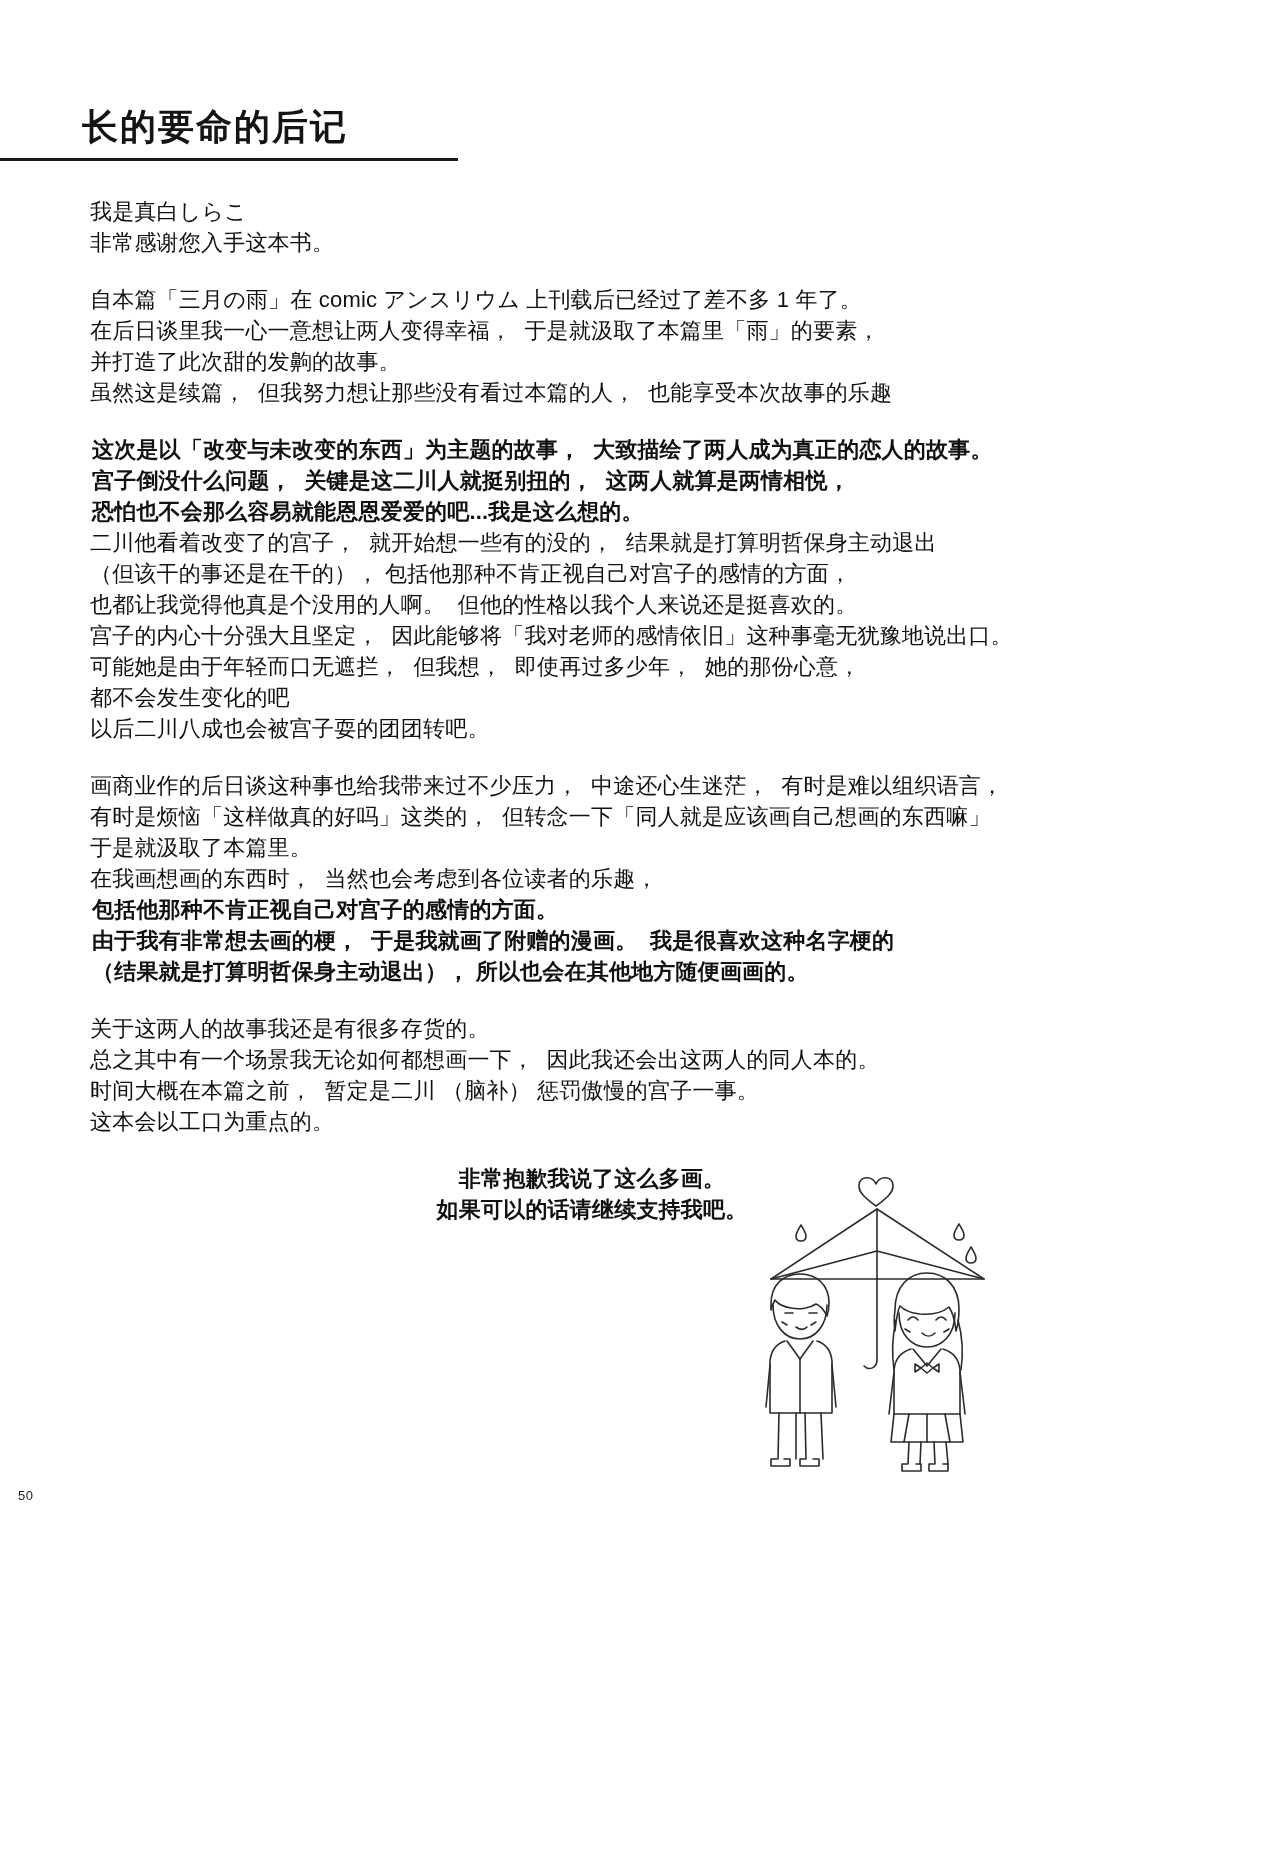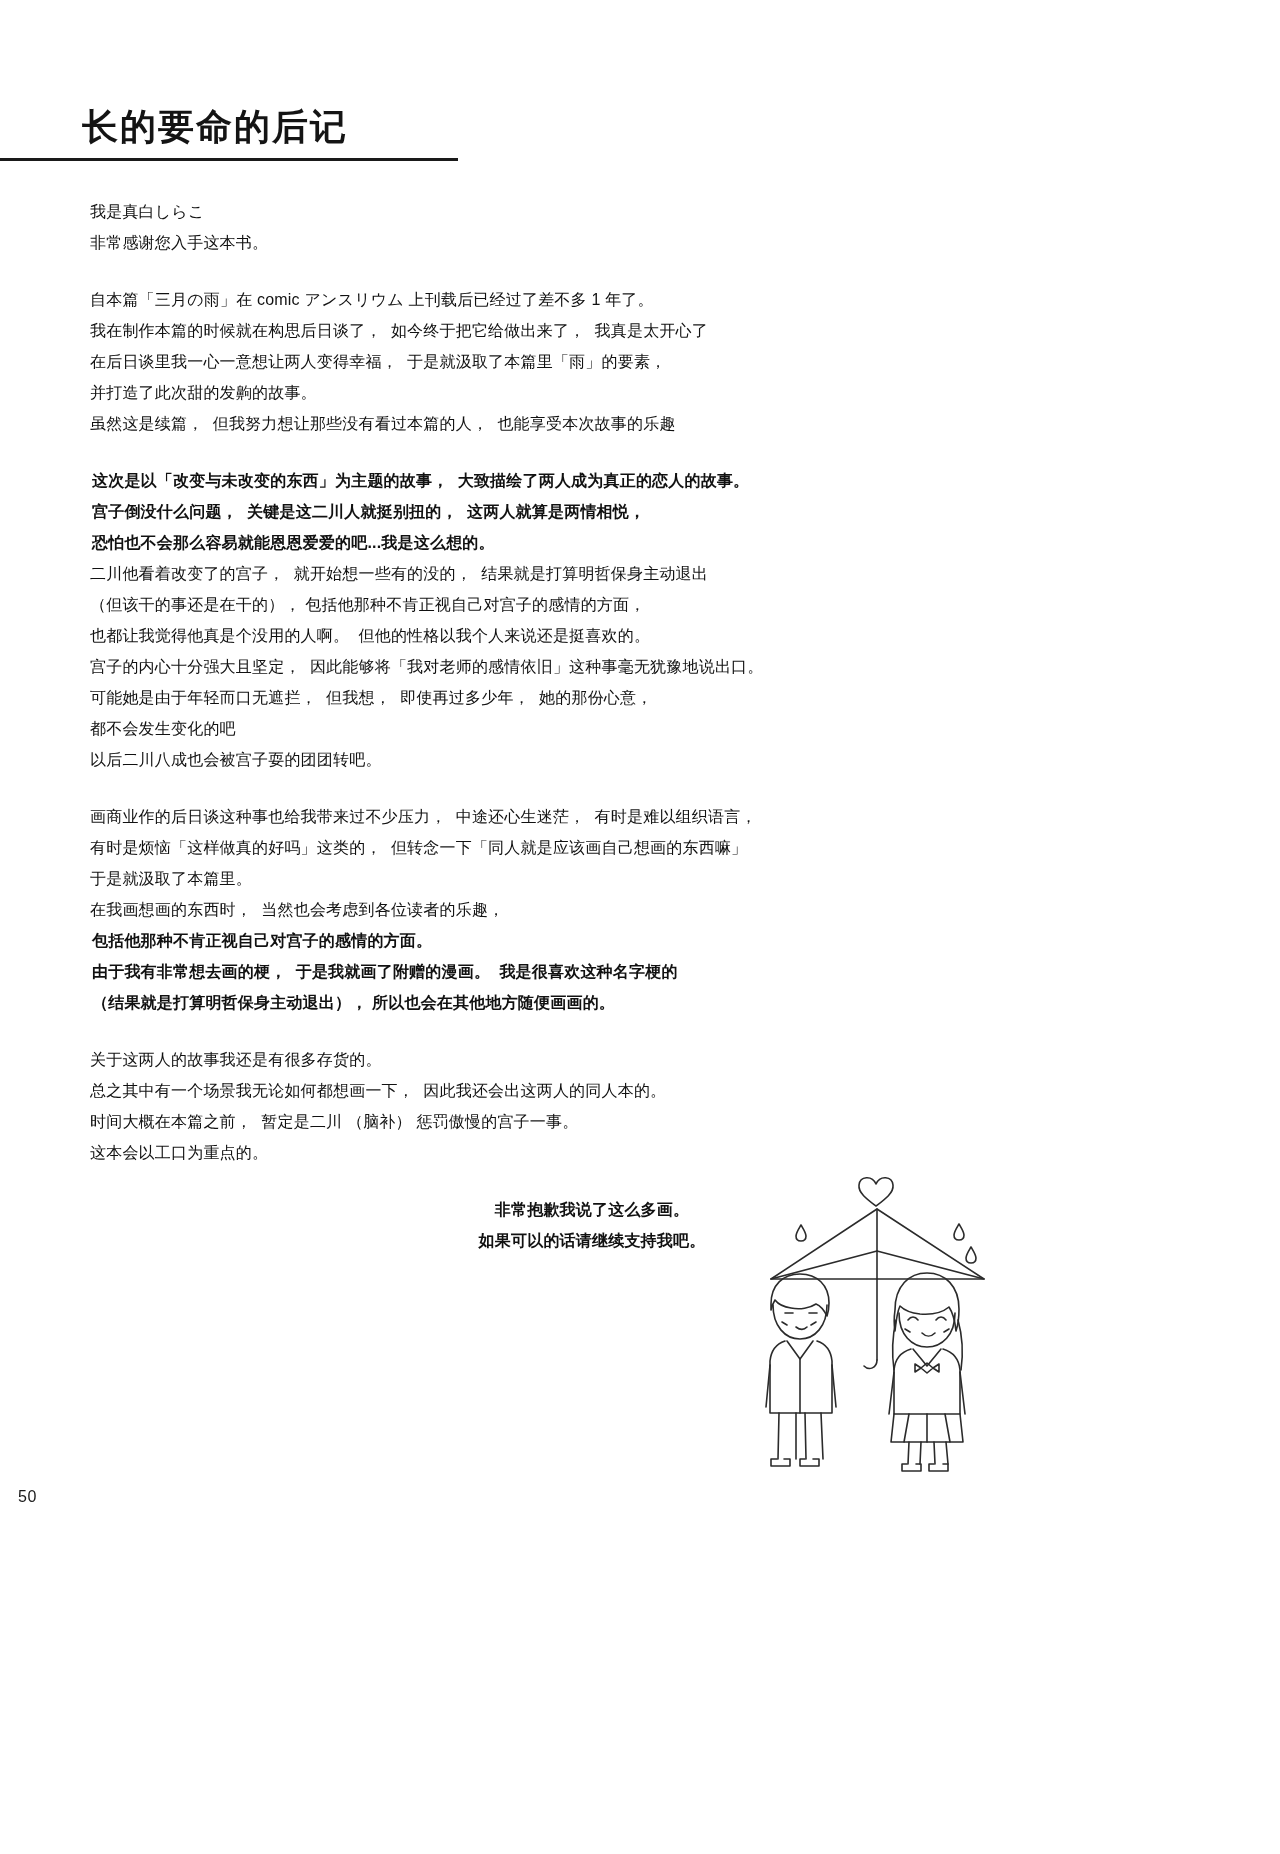--- a/index.html
+++ b/index.html
@@ -48,21 +48,21 @@
     position: absolute;
     left: 82px;
     top: 196px;
     width: 1010px;
   }
   .para {
     margin: 0 0 26px 0;
   }
   .para:last-child { margin-bottom: 0; text-align: center; }
   .line {
-    font-size: 16px;
+    font-size: 22px;
     line-height: 31px;
     white-space: pre;
     color: #111111;
     letter-spacing: 0.2px;
   }
   .line.indent-1 { padding-left: 8px; }
   .line.indent-2 { padding-left: 10px; font-weight: bold; }
 
   
   .illustration {
@@ -72,21 +72,21 @@
     width: 290px;
     height: 345px;
   }
   .illustration svg { display: block; }
 
   
   .page-number {
     position: absolute;
     left: 18px;
     top: 1488px;
-    font-size: 16px;
+    font-size: 13px;
     color: #1a1a1a;
     letter-spacing: 0.5px;
   }
 </style>
 </head>
 <body>
 
 <div id="page">
 
   <div class="title-block">
@@ -96,21 +96,20 @@
 
   <div class="body-area">
 
     <div class="para">
       <div class="line indent-1">我是真白しらこ</div>
       <div class="line indent-1">非常感谢您入手这本书。</div>
     </div>
 
     <div class="para">
       <div class="line indent-1">自本篇「三月の雨」在 comic アンスリウム 上刊载后已经过了差不多 1 年了。</div>
-      <div class="line indent-1">我在制作本篇的时候就在构思后日谈了，  如今终于把它给做出来了，  我真是太开心了</div>
       <div class="line indent-1">在后日谈里我一心一意想让两人变得幸福，  于是就汲取了本篇里「雨」的要素，</div>
       <div class="line indent-1">并打造了此次甜的发齁的故事。</div>
       <div class="line indent-1">虽然这是续篇，  但我努力想让那些没有看过本篇的人，  也能享受本次故事的乐趣</div>
     </div>
 
     <div class="para">
       <div class="line indent-2">这次是以「改变与未改变的东西」为主题的故事，  大致描绘了两人成为真正的恋人的故事。</div>
       <div class="line indent-2">宫子倒没什么问题，  关键是这二川人就挺别扭的，  这两人就算是两情相悦，</div>
       <div class="line indent-2">恐怕也不会那么容易就能恩恩爱爱的吧...我是这么想的。</div>
       <div class="line indent-1">二川他看着改变了的宫子，  就开始想一些有的没的，  结果就是打算明哲保身主动退出</div>

